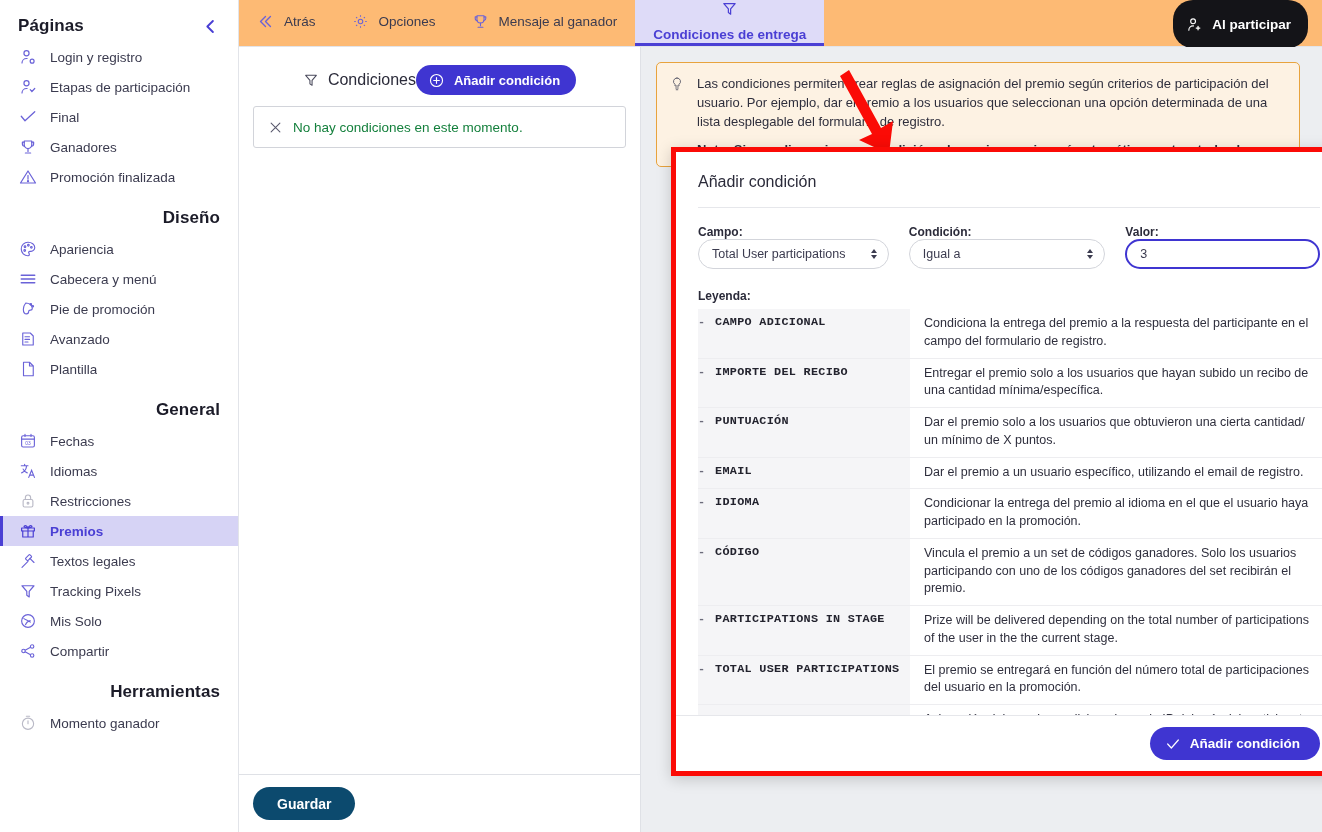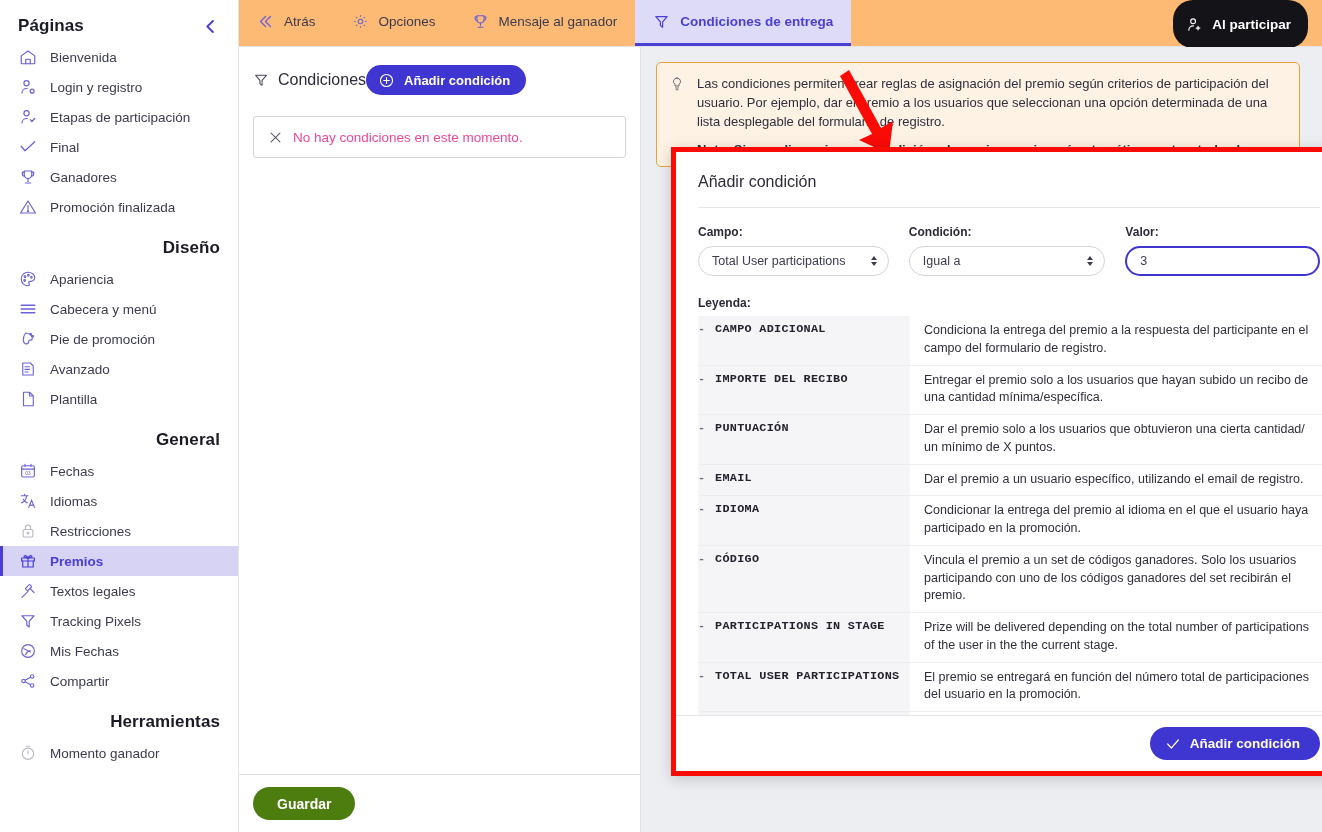--- a/index.html
+++ b/index.html
@@ -55,62 +55,62 @@
     height: 47px; background: #fdba74; display: flex; align-items: stretch;
     border-bottom: 1px solid #e2e4e9; position: relative;
   }
   .tab {
     display: flex; align-items: center; gap: 10px;
     padding: 0 18px; cursor: pointer; font-size: 13.5px; color: #3b3b4f;
     border-bottom: 3px solid transparent;
   }
   .tab .ic { color: #6a62d8; display: flex; align-items: center; }
   .tab .ic svg { width: 17px; height: 17px; }
-  .tab.active { background: #dedbf8; color: #4a3fd4; font-weight: bold; border-bottom: 3px solid #4a3fd4; }
+  .tab.active { background: #dedbf8; color: #4a3fd4; font-weight: bold; border-bottom: 3px solid #4a3fd4; flex-direction: column; }
   .tab.active .ic { color: #4a3fd4; }
   .topbar-spacer { flex: 1; }
   .participar-btn {
     background: #141418; color: #ffffff; border-radius: 20px;
     height: 48px; display: flex; align-items: center; gap: 9px;
     padding: 0 17px 0 13px; margin: auto 14px auto 0; cursor: pointer;
     font-size: 13.5px; font-weight: bold;
   }
   .participar-btn svg { width: 17px; height: 17px; }
 
   
   #content { display: flex; height: 785px; }
   #left-col {
     width: 402px; flex: 0 0 402px; background: #ffffff;
     border-right: 1px solid #dfe1e6; position: relative;
     display: flex; flex-direction: column;
   }
   #left-body { padding: 18px 14px 0 14px; flex: 1; }
-  .cond-head { display: flex; align-items: center; justify-content: flex-start; margin-bottom: 21px; }
+  .cond-head { display: flex; align-items: center; justify-content: center; margin-bottom: 11px; }
   .cond-title { display: flex; align-items: center; gap: 9px; font-size: 16px; color: #2b2b3a; }
   .cond-title .ic { color: #4a4a5c; display: flex; }
   .cond-title .ic svg { width: 16px; height: 16px; }
   .add-cond-btn {
     background: #3f35d1; color: #fff; border-radius: 18px; border: none;
     height: 30px; display: flex; align-items: center; gap: 9px;
     padding: 0 16px 0 12px; cursor: pointer; font-size: 13px; font-weight: bold;
     font-family: "Liberation Sans", sans-serif;
   }
   .add-cond-btn svg { width: 17px; height: 17px; }
   .empty-box {
     border: 1px solid #d2d4da; background: #fff; border-radius: 3px;
     height: 42px; display: flex; align-items: center; gap: 10px; padding: 0 14px;
-    font-size: 13.5px; color: #ec4899;
+    font-size: 13.5px; color: #15803d;
   }
   .empty-box .ic { color: #5a5a6e; display: flex; }
   .empty-box .ic svg { width: 15px; height: 15px; }
   #left-footer {
     border-top: 1px solid #dfe1e6; padding: 12px 14px; background: #fff;
   }
   .save-btn {
-    background: #4d7c0f; color: #fff; border: none; border-radius: 19px;
+    background: #0c4a6e; color: #fff; border: none; border-radius: 19px;
     height: 33px; padding: 0 24px; font-size: 14px; font-weight: bold;
     cursor: pointer; font-family: "Liberation Sans", sans-serif;
   }
 
   #right-col { flex: 1; background: #eceef1; padding: 15px 22px 0 15px; position: relative; }
   .info-box {
     background: #fdf2e3; border: 1px solid #e8a33d; border-radius: 5px;
     padding: 12px 14px 12px 12px; display: flex; gap: 10px;
     font-size: 13px; color: #2f2f3d; line-height: 1.45;
     max-height: 105px; overflow: hidden;
@@ -129,21 +129,21 @@
     display: flex; flex-direction: column;
     box-shadow: 0 3px 14px rgba(0,0,0,.18);
   }
   .modal-title { font-size: 16px; color: #2b2b3a; padding: 21px 22px 16px 22px; }
   .modal-divider { height: 1px; background: #e6e7eb; margin: 0 22px; }
   .modal-form { display: flex; gap: 20px; padding: 17px 22px 6px 22px; }
   .field { display: flex; flex-direction: column; }
   .field.f1 { width: 200px; }
   .field.f2 { width: 206px; }
   .field.f3 { width: 204px; }
-  .field-label { font-size: 12px; font-weight: bold; color: #2b2b3a; margin-bottom: 7px; }
+  .field-label { font-size: 12px; font-weight: bold; color: #2b2b3a; }
   .select-wrap { position: relative; }
   .sel, .inp {
     width: 100%; height: 30px; border-radius: 16px; border: 1px solid #d3d5db;
     background: #fff; font-size: 12.5px; color: #3b3b4f; padding: 0 26px 0 13px;
     font-family: "Liberation Sans", sans-serif; outline: none;
     appearance: none; -webkit-appearance: none;
   }
   .inp { border: 2px solid #3f35d1; padding-right: 13px; }
   .sel-arrows {
     position: absolute; right: 12px; top: 50%; transform: translateY(-50%);
@@ -187,29 +187,20 @@
       <div class="side-head-title">Páginas</div>
       <div class="collapse-btn">
         <svg viewBox="0 0 24 24" width="19" height="19" fill="none" stroke="currentColor" stroke-width="2.4" stroke-linecap="round" stroke-linejoin="round">
             <polyline points="15 5 8 12 15 19"></polyline>
           </svg>
       </div>
     </div>
 
     <div class="side-item">
       <span class="ic">
-          <svg viewBox="0 0 24 24" fill="none" stroke="currentColor" stroke-width="1.6" stroke-linecap="round" stroke-linejoin="round">
-            <path d="M3 10.5 12 4l9 6.5V20a1 1 0 0 1-1 1H4a1 1 0 0 1-1-1z"></path>
-            <path d="M9 21v-6h6v6"></path>
-          </svg>
-        </span>
-      <span class="lbl">Bienvenida</span>
-    </div>
-    <div class="side-item">
-      <span class="ic">
           <svg viewBox="0 0 24 24" fill="none" stroke="currentColor" stroke-width="1.6" stroke-linecap="round">
             <circle cx="10" cy="7" r="3.4"></circle>
             <path d="M4 20c0-3.3 2.7-6 6-6h.8"></path>
             <circle cx="17.5" cy="17.5" r="2.6"></circle>
           </svg>
         </span>
       <span class="lbl">Login y registro</span>
     </div>
     <div class="side-item">
       <span class="ic">
@@ -360,21 +351,21 @@
         </span>
       <span class="lbl">Tracking Pixels</span>
     </div>
     <div class="side-item">
       <span class="ic">
           <svg viewBox="0 0 24 24" fill="none" stroke="currentColor" stroke-width="1.5">
             <circle cx="12" cy="12" r="8.5"></circle>
             <path d="M6 8.5c3 2.5 6.5 2 9.5 5.5M8.5 17.5c1-3 3.5-5.5 7-6"></path>
           </svg>
         </span>
-      <span class="lbl">Mis Fechas</span>
+      <span class="lbl">Mis Solo</span>
     </div>
     <div class="side-item">
       <span class="ic">
           <svg viewBox="0 0 24 24" fill="none" stroke="currentColor" stroke-width="1.5">
             <circle cx="17.5" cy="6" r="2.3"></circle>
             <circle cx="17.5" cy="18" r="2.3"></circle>
             <circle cx="6" cy="12" r="2.3"></circle>
             <path d="M8.1 10.9 15.4 7.1M8.1 13.1l7.3 3.8"></path>
           </svg>
         </span>

